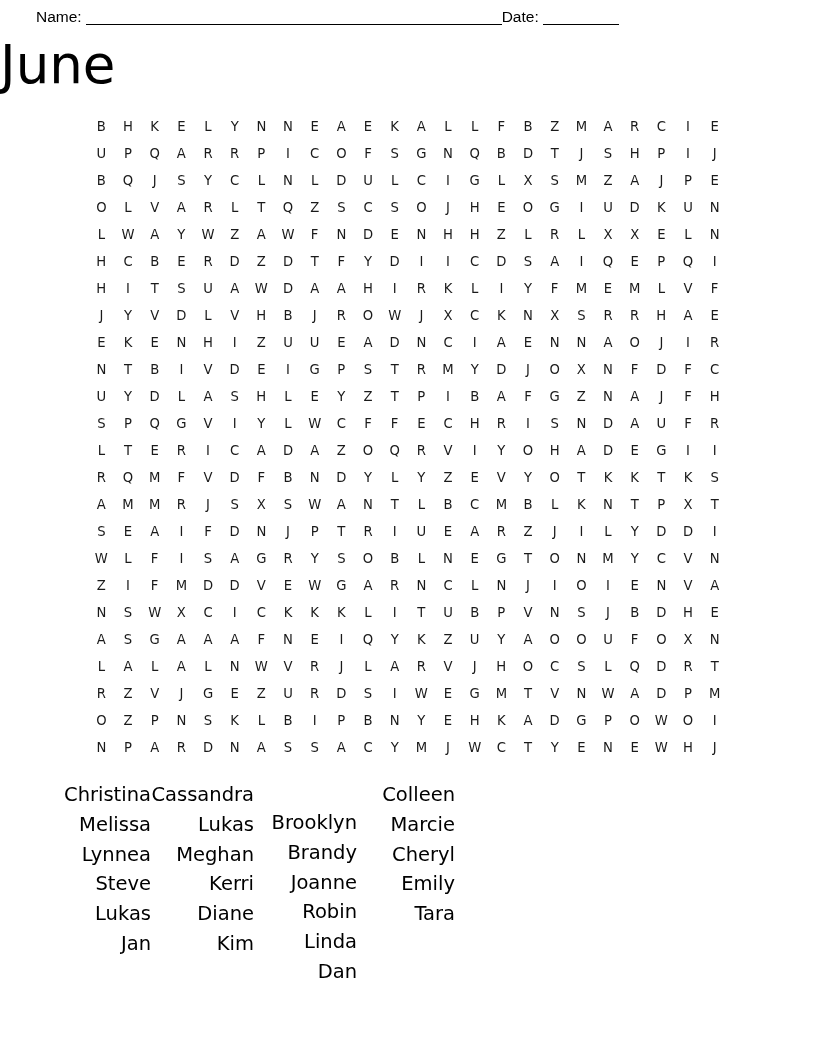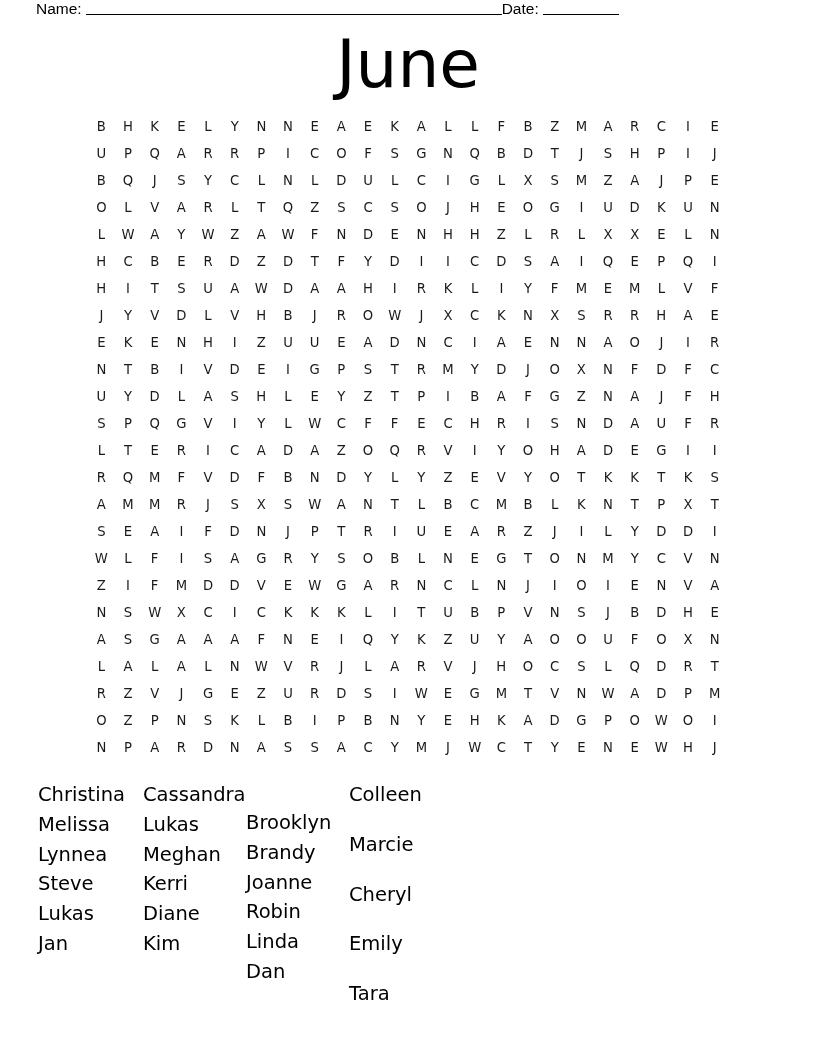--- a/index.html
+++ b/index.html
@@ -17,20 +17,21 @@
   }
 
   
   #header-row {
     position: absolute;
     top: 0px;
     left: 0px;
     width: 816px;
     height: 26px;
     display: flex;
+    align-items: flex-end;
     padding: 0 36px;
     box-sizing: border-box;
     font-family: "Liberation Sans", sans-serif;
     font-size: 15.5px;
     line-height: 18px;
   }
   .hdr-label {
     white-space: nowrap;
     letter-spacing: 0px;
   }
@@ -42,23 +43,22 @@
   #name-rule { width: 416px; }
   #date-rule { width: 76px; }
   #date-label { margin-left: 0; }
 
   
   #puzzle-title {
     position: absolute;
     top: 36px;
     left: 0;
     width: 816px;
-    text-align: center;
     font-family: "DejaVu Sans", sans-serif;
-    font-size: 66px;
+    font-size: 53px;
     font-weight: 400;
     line-height: 58px;
     letter-spacing: 0px;
   }
 
   
   #letter-grid {
     position: absolute;
     top: 113px;
     left: 88px;
@@ -73,36 +73,37 @@
   .grid-cell {
     text-align: center;
     color: #1a1a1a;
     -webkit-font-smoothing: antialiased;
   }
 
   
   #word-list {
     position: absolute;
     top: 780px;
-    left: 38px;
+    left: 46px;
     width: 740px;
     display: flex;
     font-family: "DejaVu Sans", sans-serif;
     font-size: 19.5px;
     line-height: 29.8px;
+    text-align: right;
   }
   .word-col {
     display: flex;
     flex-direction: column;
   }
   .word-col-0 { width: 105px; }
   .word-col-1 { width: 103px; }
   .word-col-2 { width: 103px; margin-top: 28px; }
   .word-col-3 { width: 101px; }
-  .word-col-4 { width: 98px; gap: 20px; }
+  .word-col-4 { width: 98px; }
   .word-col-5 { width: 97px; }
   .word-col-6 { width: 100px; }
   .word-item {
     white-space: nowrap;
     color: #000;
   }
 </style>
 </head>
 <body>
 

